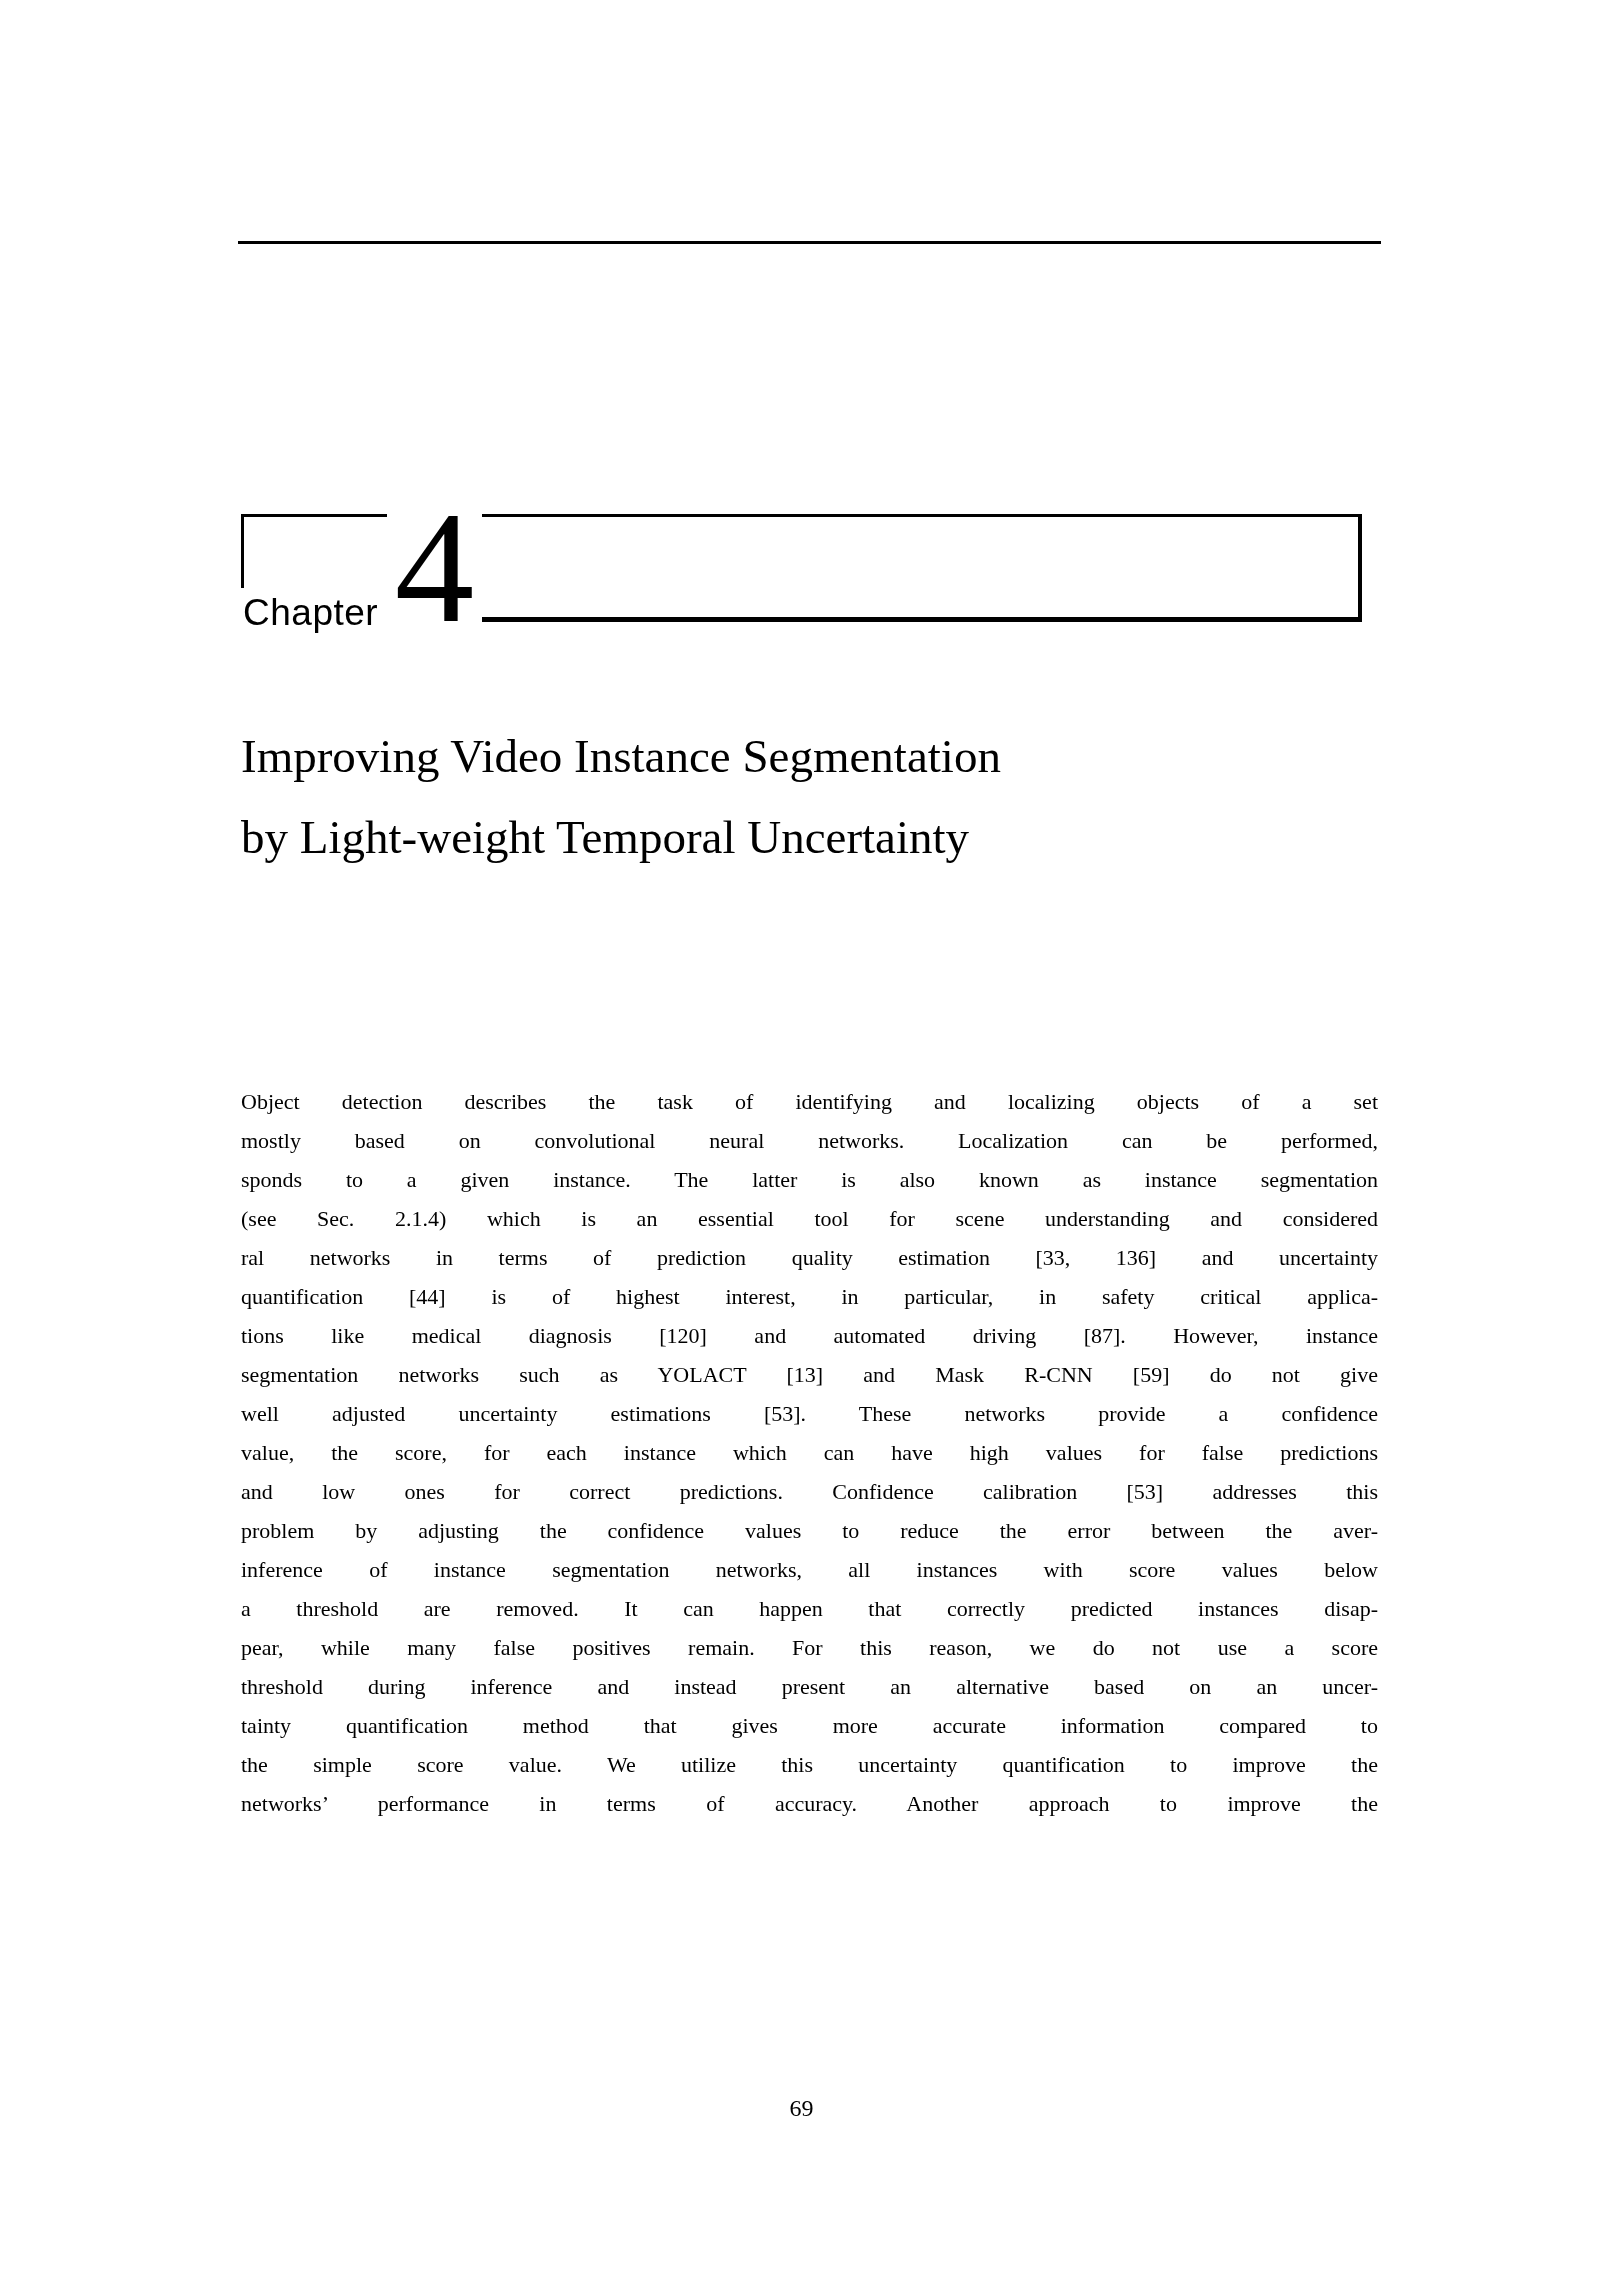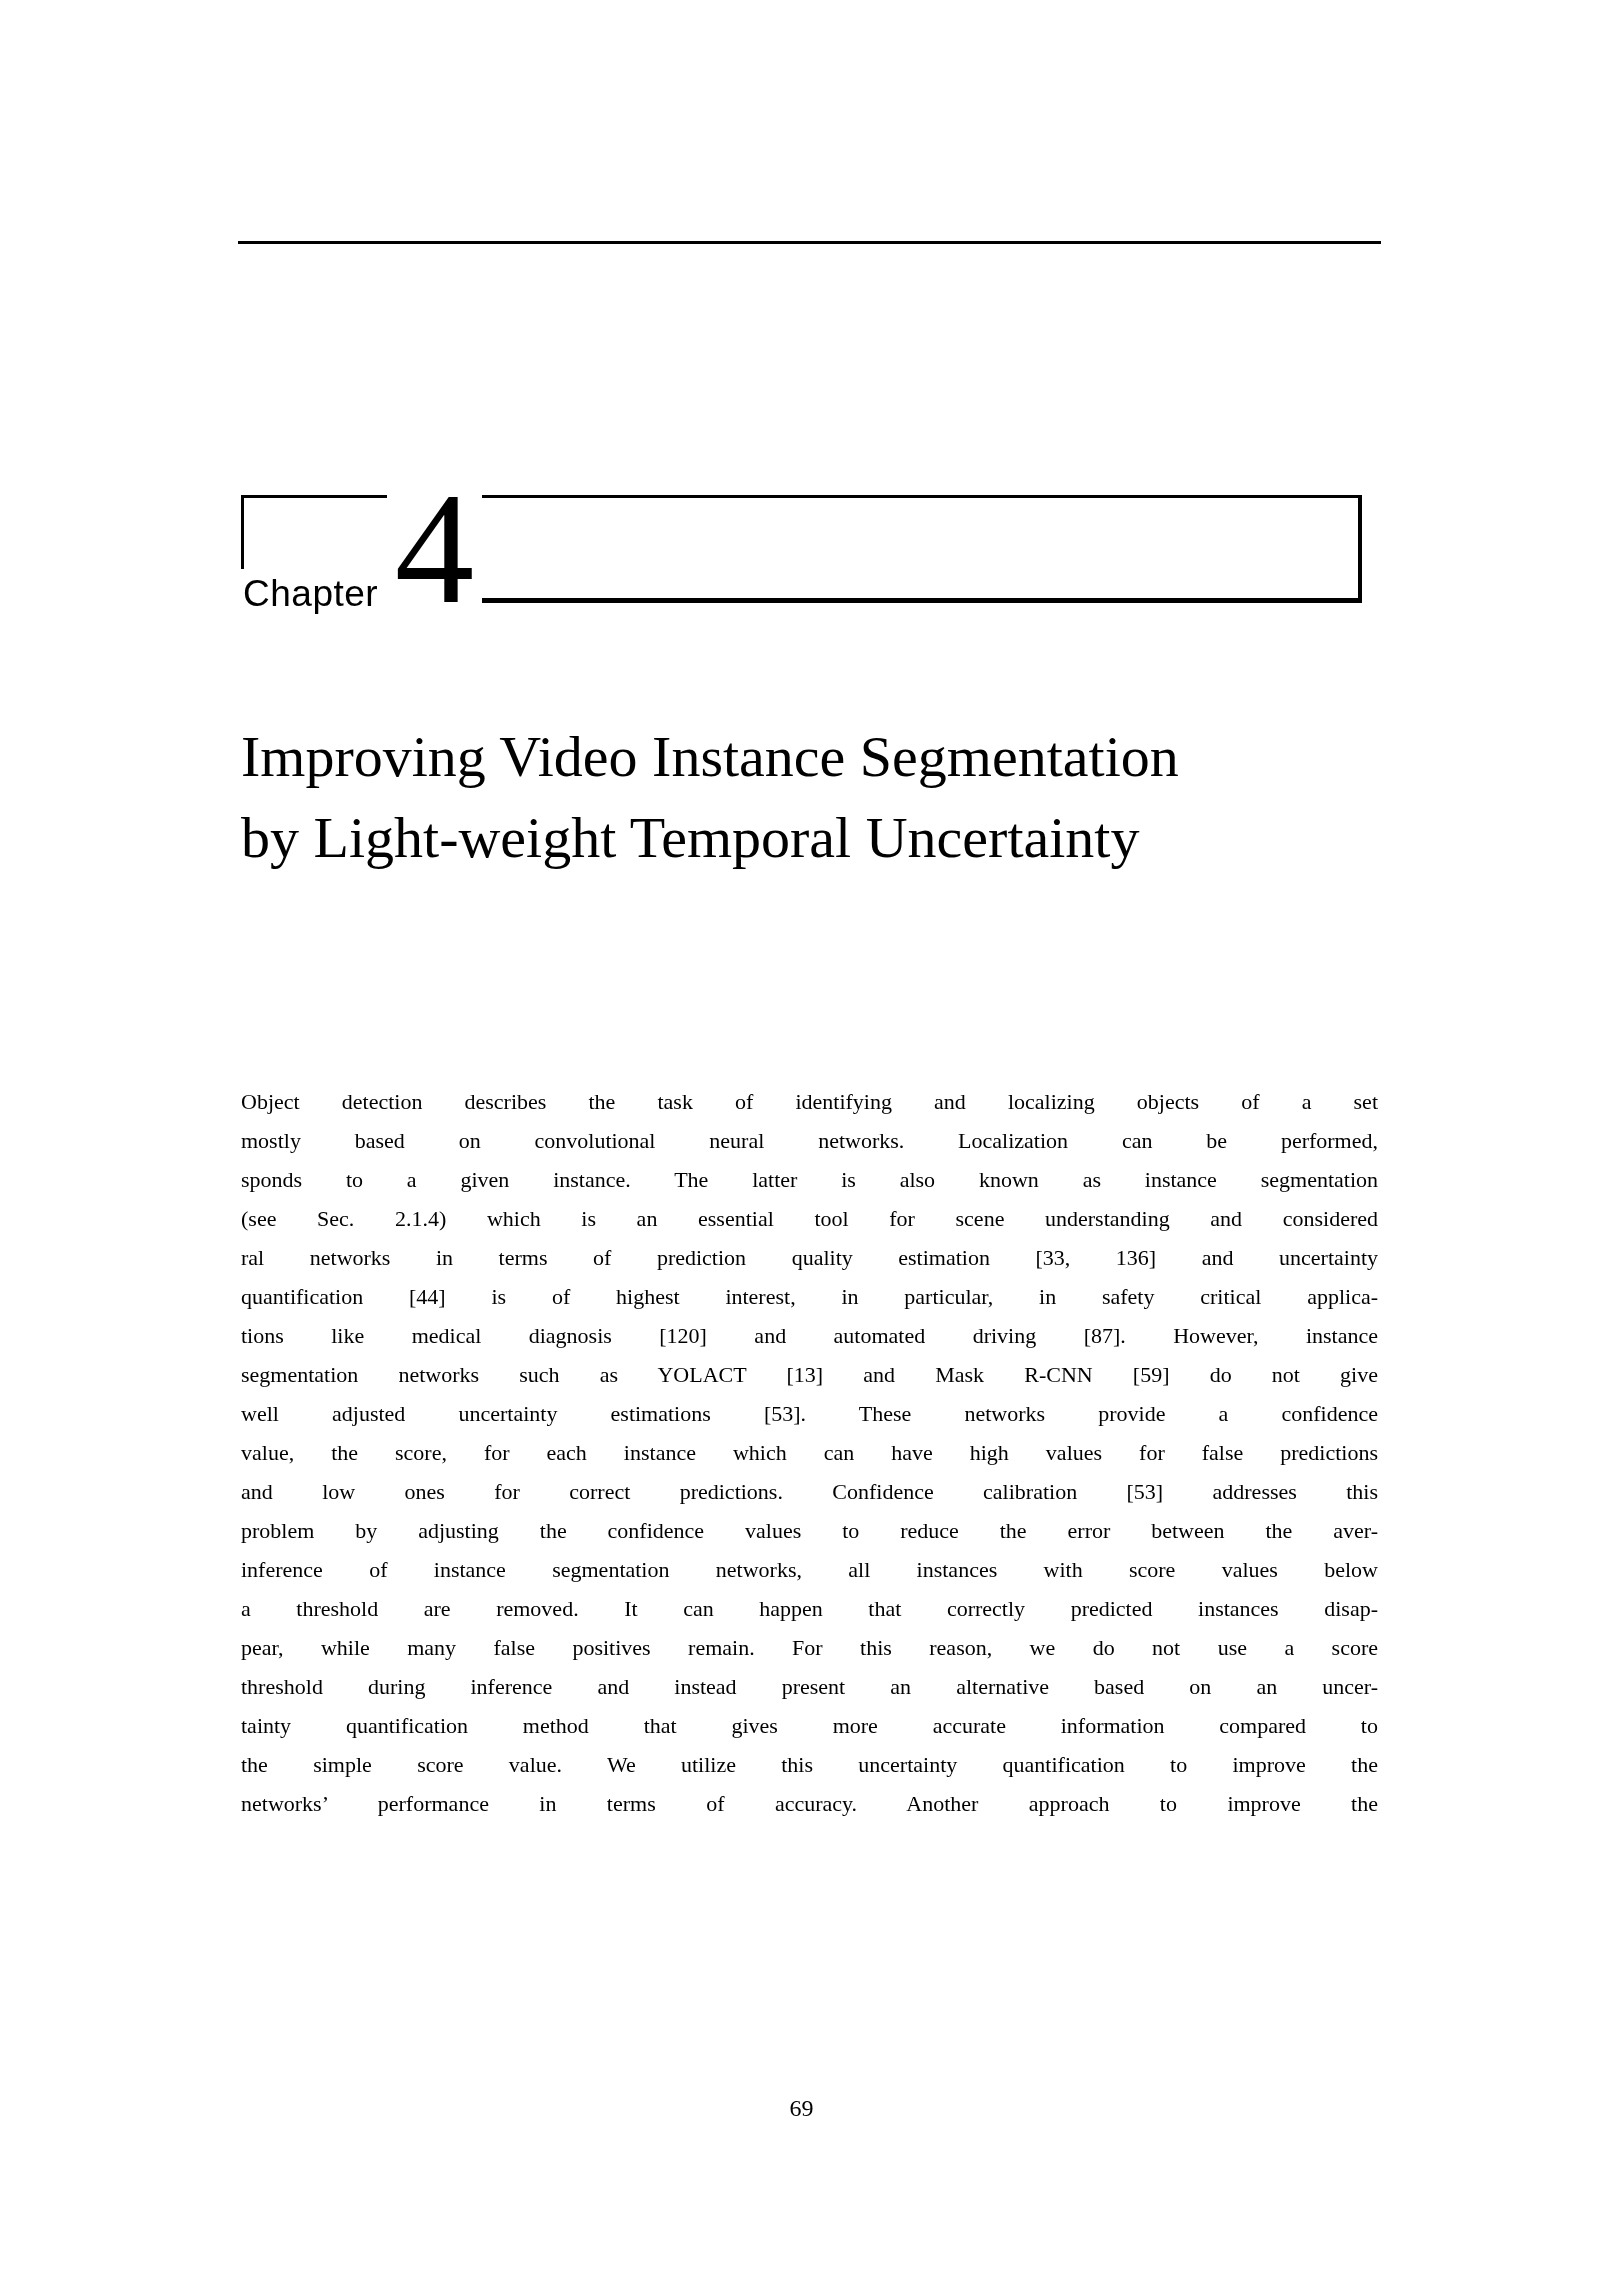--- a/index.html
+++ b/index.html
@@ -21,21 +21,21 @@
     left: 238px;
     top: 241px;
     width: 1143px;
     height: 2.9px;
     background: #000000;
   }
   
   .chapter-mark {
     position: absolute;
     left: 241px;
-    top: 495px;
+    top: 514px;
     width: 1121px;
     height: 108px;
     text-align: center;
   }
   .cm-top {
     position: absolute;
     left: 0;
     top: 0;
     width: 100%;
     height: 2.9px;
@@ -83,21 +83,21 @@
     line-height: 1;
     padding: 0 7.8px;
     background: #ffffff;
   }
   
   .chapter-title {
     position: absolute;
     left: 241px;
     top: 716px;
     width: 1139px;
-    font-size: 58px;
+    font-size: 47px;
     line-height: 81px;
     font-weight: normal;
   }
   
   .body-text {
     position: absolute;
     left: 241px;
     top: 1082px;
     width: 1137px;
     font-size: 22px;

